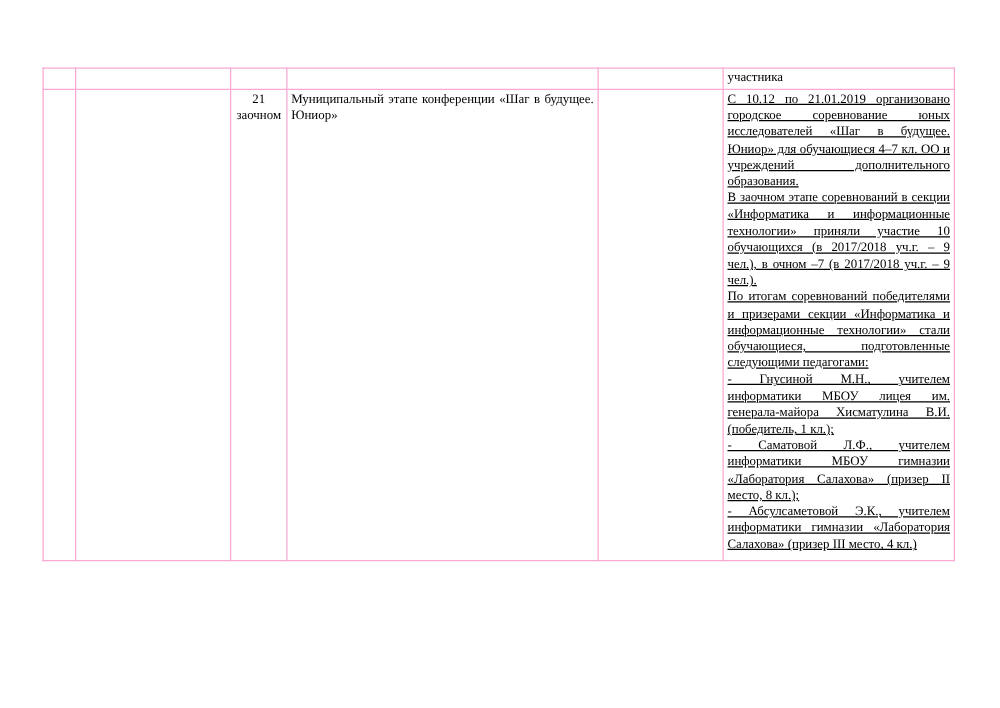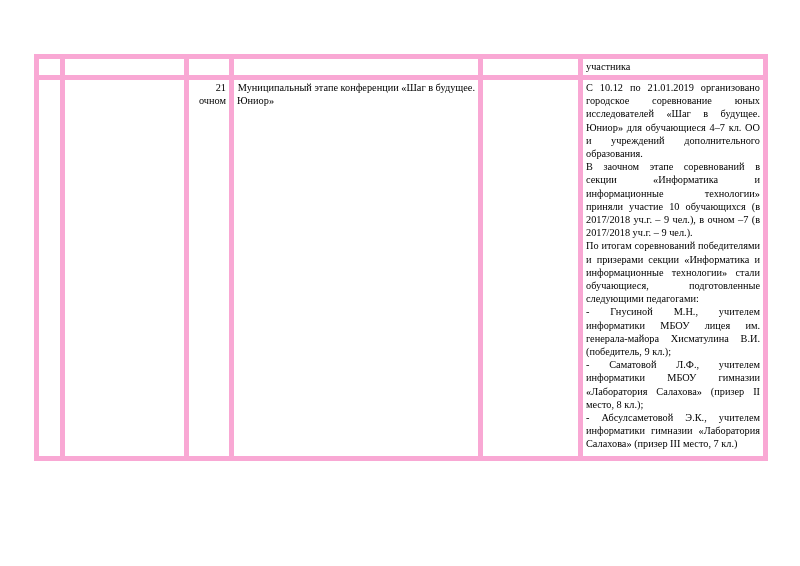--- a/index.html
+++ b/index.html
@@ -26,21 +26,21 @@
   table.doc-table {
     position: absolute;
     left: 34px;
     top: 54px;
     width: 729px;
     border-collapse: collapse;
     table-layout: fixed;
   }
 
   table.doc-table td {
-    border: 5px solid #f9a8d4;
+    border: 1px solid #f9a8d4;
     vertical-align: top;
     padding: 1px 3px 1px 3px;
     font-size: 10.3px;
     line-height: 13.2px;
     font-family: "Liberation Serif", "DejaVu Serif", serif;
   }
 
   
   col.c-num    { width: 26px; }
   col.c-block  { width: 124px; }
@@ -64,35 +64,36 @@
     text-align: justify;
     text-align-last: left;
   }
 
   .cell-result p,
   .cell-event p {
     margin: 0;
     padding: 0;
     text-align: justify;
     text-align-last: left;
+    text-decoration: underline;
   }
 
   .cell-result p.lastline-left {
     text-align: justify;
     text-align-last: left;
   }
 
   .row-continued td {
     height: 14px;
   }
 
   .empty-cell { }
 
   
-  .body-row td { height: 374px; text-align: right; }
+  .body-row td { height: 374px; }
 </style>
 </head>
 <body>
 
 <div class="page">
 
   <table class="doc-table">
     <colgroup>
       <col class="c-num">
       <col class="c-block">
@@ -110,30 +111,30 @@
         <td class="empty-cell cell-event"></td>
         <td class="empty-cell"></td>
         <td class="cell-result">участника</td>
       </tr>
 
       <tr class="body-row">
         <td class="empty-cell"></td>
         <td class="empty-cell"></td>
         <td class="cell-date">
           <div>21</div>
-          <div>очном</div>
+          <div>заочном</div>
         </td>
         <td class="cell-event">Муниципальный этапе конференции «Шаг в будущее. Юниор»</td>
         <td class="empty-cell"></td>
         <td class="cell-result">
           <p>С 10.12 по 21.01.2019 организовано городское соревнование юных исследователей «Шаг в будущее. Юниор» для обучающиеся 4–7 кл. ОО и учреждений дополнительного образования.</p>
           <p>В заочном этапе соревнований в секции «Информатика и информационные технологии» приняли участие 10 обучающихся (в 2017/2018 уч.г. – 9 чел.), в очном –7 (в 2017/2018 уч.г. – 9 чел.).</p>
           <p>По итогам соревнований победителями и призерами секции «Информатика и информационные технологии» стали обучающиеся, подготовленные следующими педагогами:</p>
-          <p>- Гнусиной М.Н., учителем информатики МБОУ лицея им. генерала-майора Хисматулина В.И. (победитель, 9 кл.);</p>
+          <p>- Гнусиной М.Н., учителем информатики МБОУ лицея им. генерала-майора Хисматулина В.И. (победитель, 1 кл.);</p>
           <p>- Саматовой Л.Ф., учителем информатики МБОУ гимназии «Лаборатория Салахова» (призер II место, 8 кл.);</p>
-          <p class="lastline-left">- Абсулсаметовой Э.К., учителем информатики гимназии «Лаборатория Салахова» (призер III место, 7 кл.)</p>
+          <p class="lastline-left">- Абсулсаметовой Э.К., учителем информатики гимназии «Лаборатория Салахова» (призер III место, 4 кл.)</p>
         </td>
       </tr>
 
     </tbody>
   </table>
 
 </div>
 
 </body></html>

